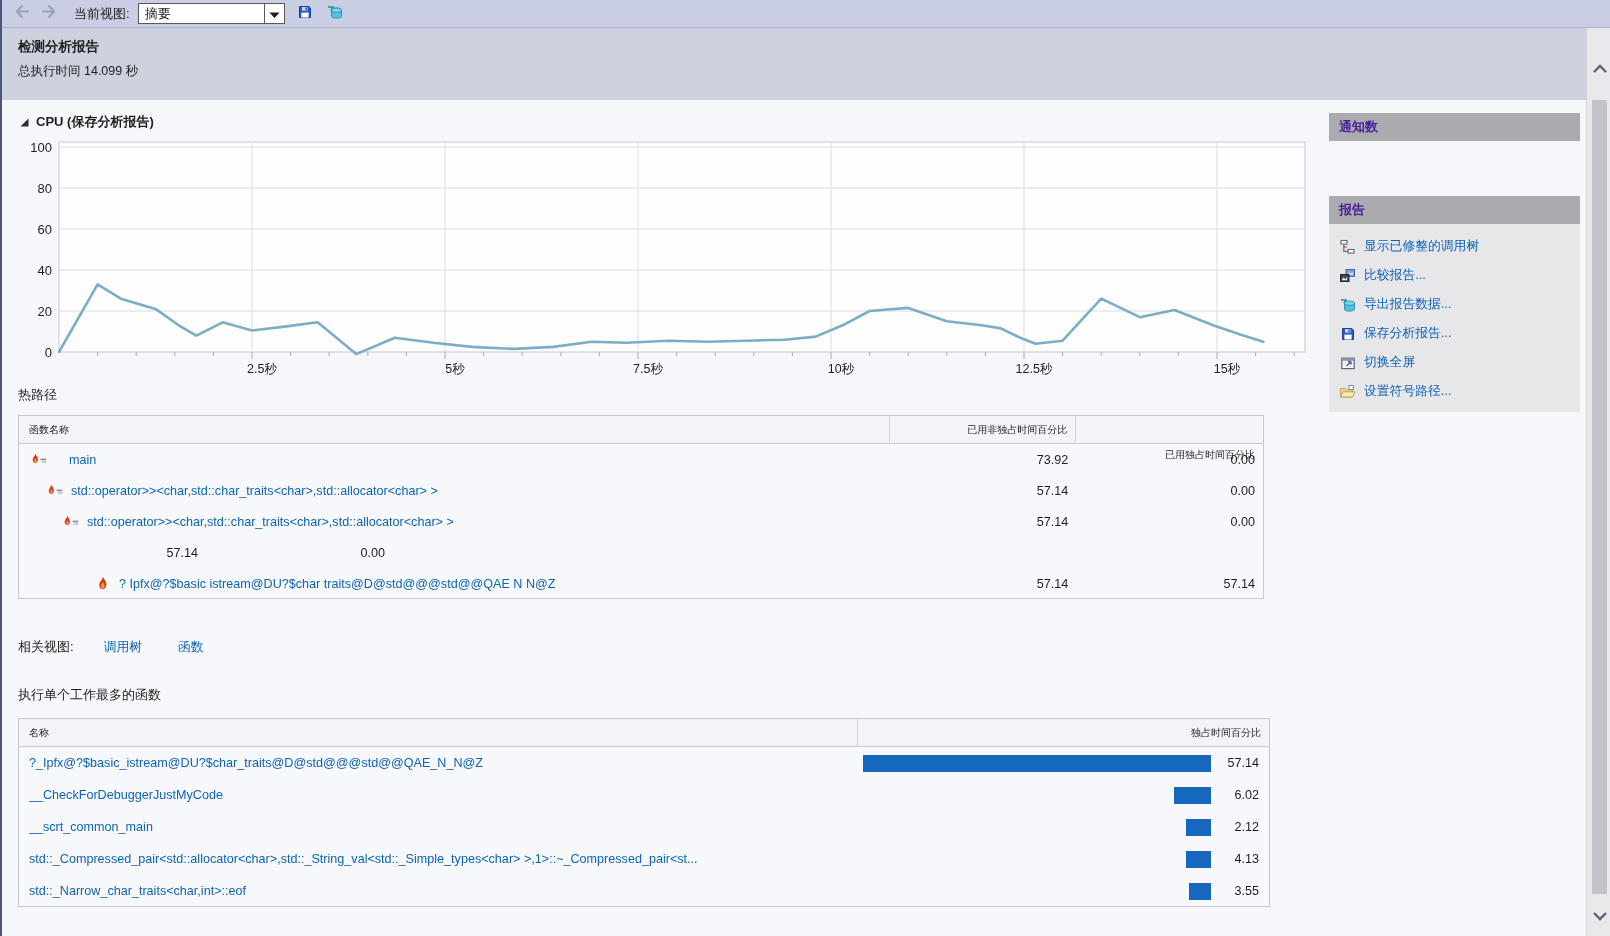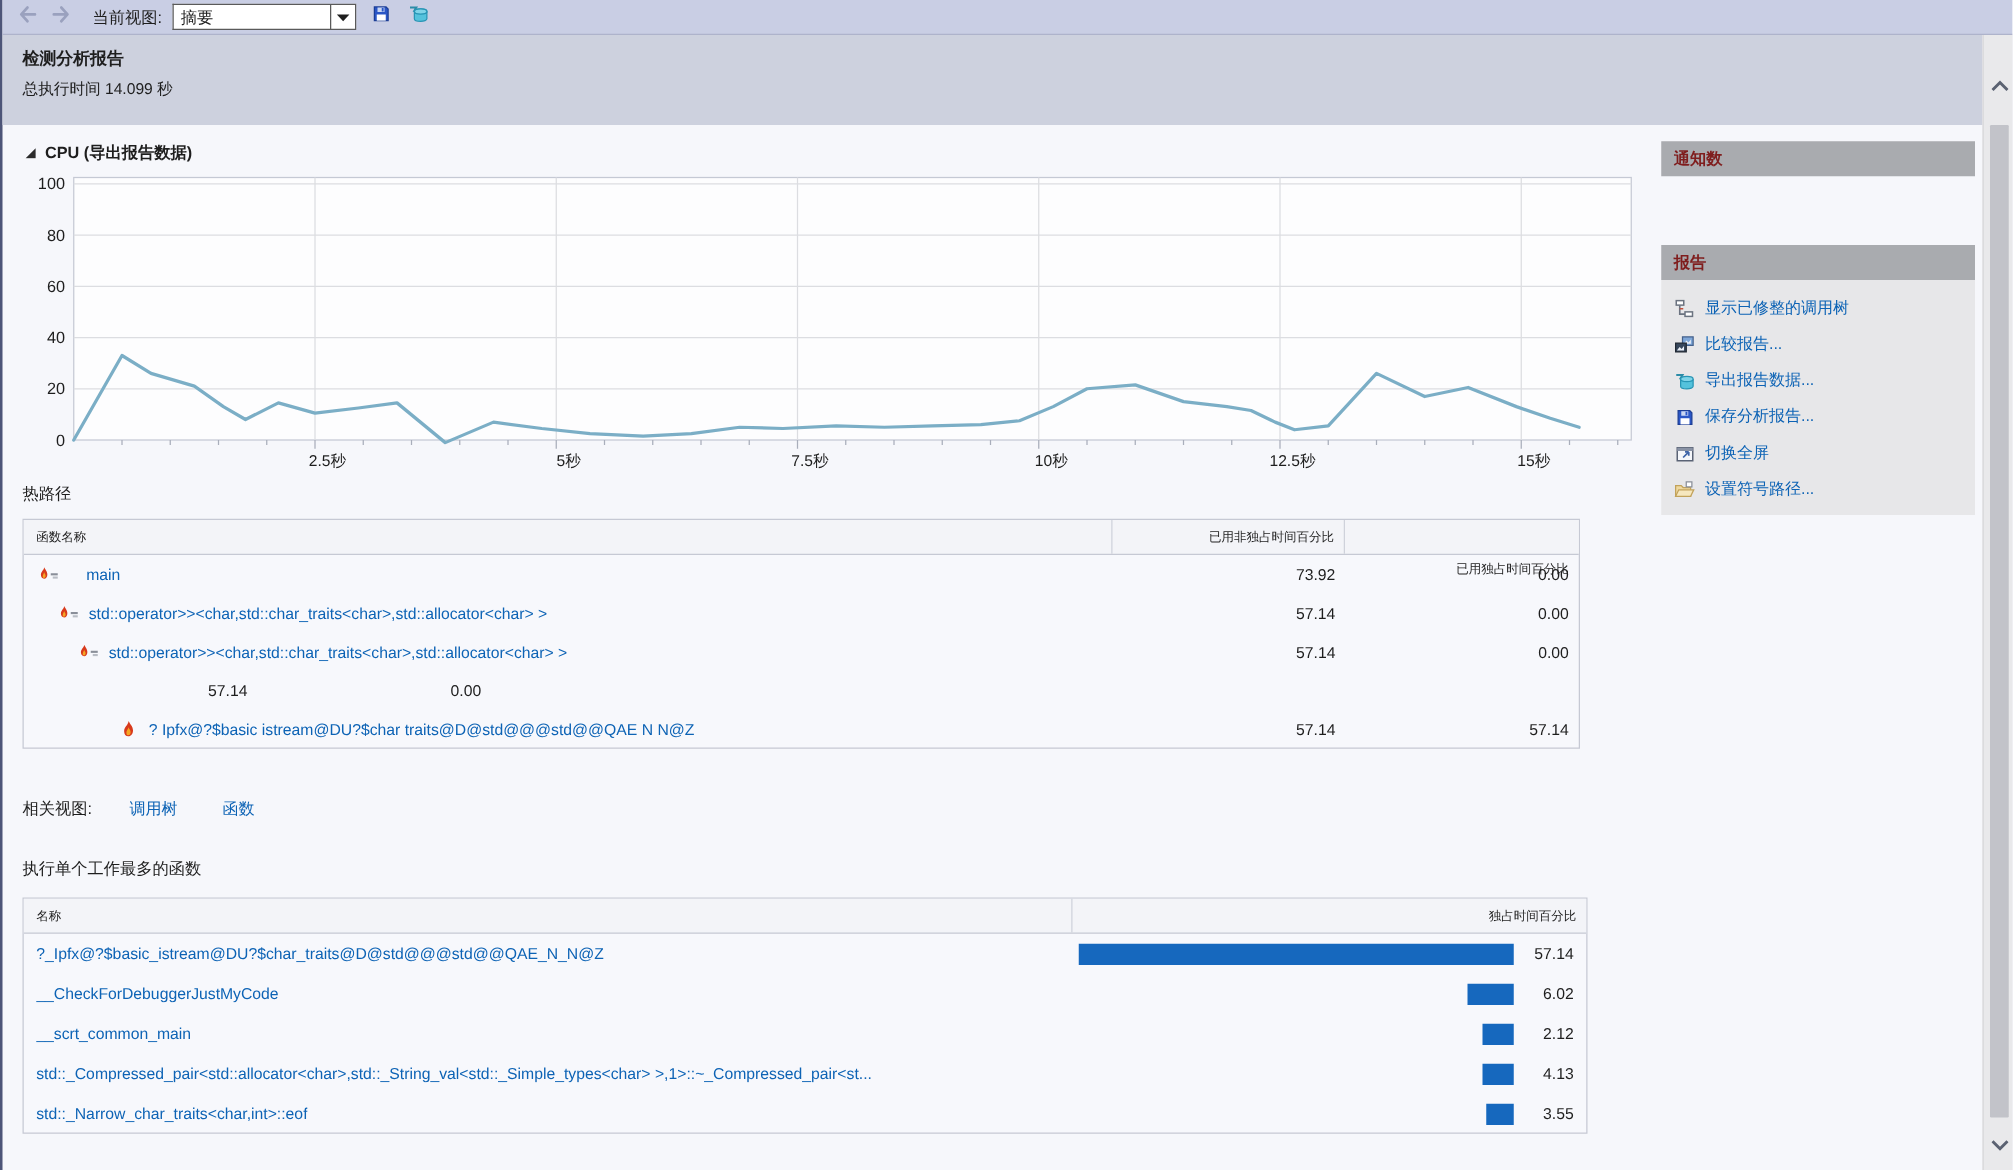--- a/index.html
+++ b/index.html
@@ -24,21 +24,21 @@
   .page-sub{font-size:12.5px;margin-top:7px;}
 
   
   .cpu-head{position:absolute;left:18px;top:113px;display:flex;align-items:center;font-size:13px;font-weight:bold;}
   .cpu-head .tri{margin-right:7px;display:flex;}
   #cpu-chart{position:absolute;left:0;top:135px;}
   .axis-label{font-size:12.5px;fill:#1E1E1E;}
   .ylab{font-size:13px;fill:#1E1E1E;}
 
   
-  .side-section-head{position:absolute;left:1327px;width:251px;height:28px;background:#A9ABAF;color:#7f1d1d;
+  .side-section-head{position:absolute;left:1327px;width:251px;height:28px;background:#A9ABAF;color:#4c1d95;
       font-size:13px;font-weight:bold;display:flex;align-items:center;padding-left:10px;box-sizing:border-box;}
   .side-body{position:absolute;left:1327px;width:251px;background:#E7E7E9;}
   .side-link-row{display:flex;align-items:center;height:29px;padding-left:10px;cursor:pointer;}
   .side-link-row .ic{width:17px;height:17px;display:flex;align-items:center;justify-content:center;margin-right:8px;flex:0 0 17px;}
   .link{color:#0D63B5;font-size:12.8px;text-decoration:none;cursor:pointer;white-space:nowrap;}
 
   
   .tbl{position:absolute;border:1px solid #C6C9D4;box-sizing:border-box;background:#F7F8FC;}
   .tbl-head{display:flex;height:28px;border-bottom:1px solid #C6C9D4;background:#F3F4F8;box-sizing:border-box;}
   .th{font-size:10px;display:flex;align-items:center;box-sizing:border-box;border-right:1px solid #CFD2DB;}
@@ -123,21 +123,21 @@
     <div class="page-title">检测分析报告</div>
     <div class="page-sub">总执行时间 14.099 秒</div>
   </div>
 
   <div class="cpu-head">
     <span class="tri">
       <svg width="9" height="9" viewBox="0 0 9 9">
           <path d="M8.5 0.5 V8.5 H0.5 Z" fill="#2B2B2B"></path>
         </svg>
     </span>
-    <span>CPU (导出报告数据)</span>
+    <span>CPU (保存分析报告)</span>
   </div>
 
   <svg id="cpu-chart" width="1320" height="248" viewBox="0 0 1320 248">
       <rect x="57" y="7" width="1246" height="210" fill="#FDFDFE" stroke="#C5C9D4" stroke-width="1"></rect>
       <line x1="57" y1="12.000000000000028" x2="1303" y2="12.000000000000028" stroke="#DCDDE1" stroke-width="1"></line>
       <line x1="57" y1="53" x2="1303" y2="53" stroke="#DCDDE1" stroke-width="1"></line>
       <line x1="57" y1="94.00000000000001" x2="1303" y2="94.00000000000001" stroke="#DCDDE1" stroke-width="1"></line>
       <line x1="57" y1="135" x2="1303" y2="135" stroke="#DCDDE1" stroke-width="1"></line>
       <line x1="57" y1="176" x2="1303" y2="176" stroke="#DCDDE1" stroke-width="1"></line>
       <line x1="250" y1="7" x2="250" y2="217" stroke="#DCDDE1" stroke-width="1"></line>

